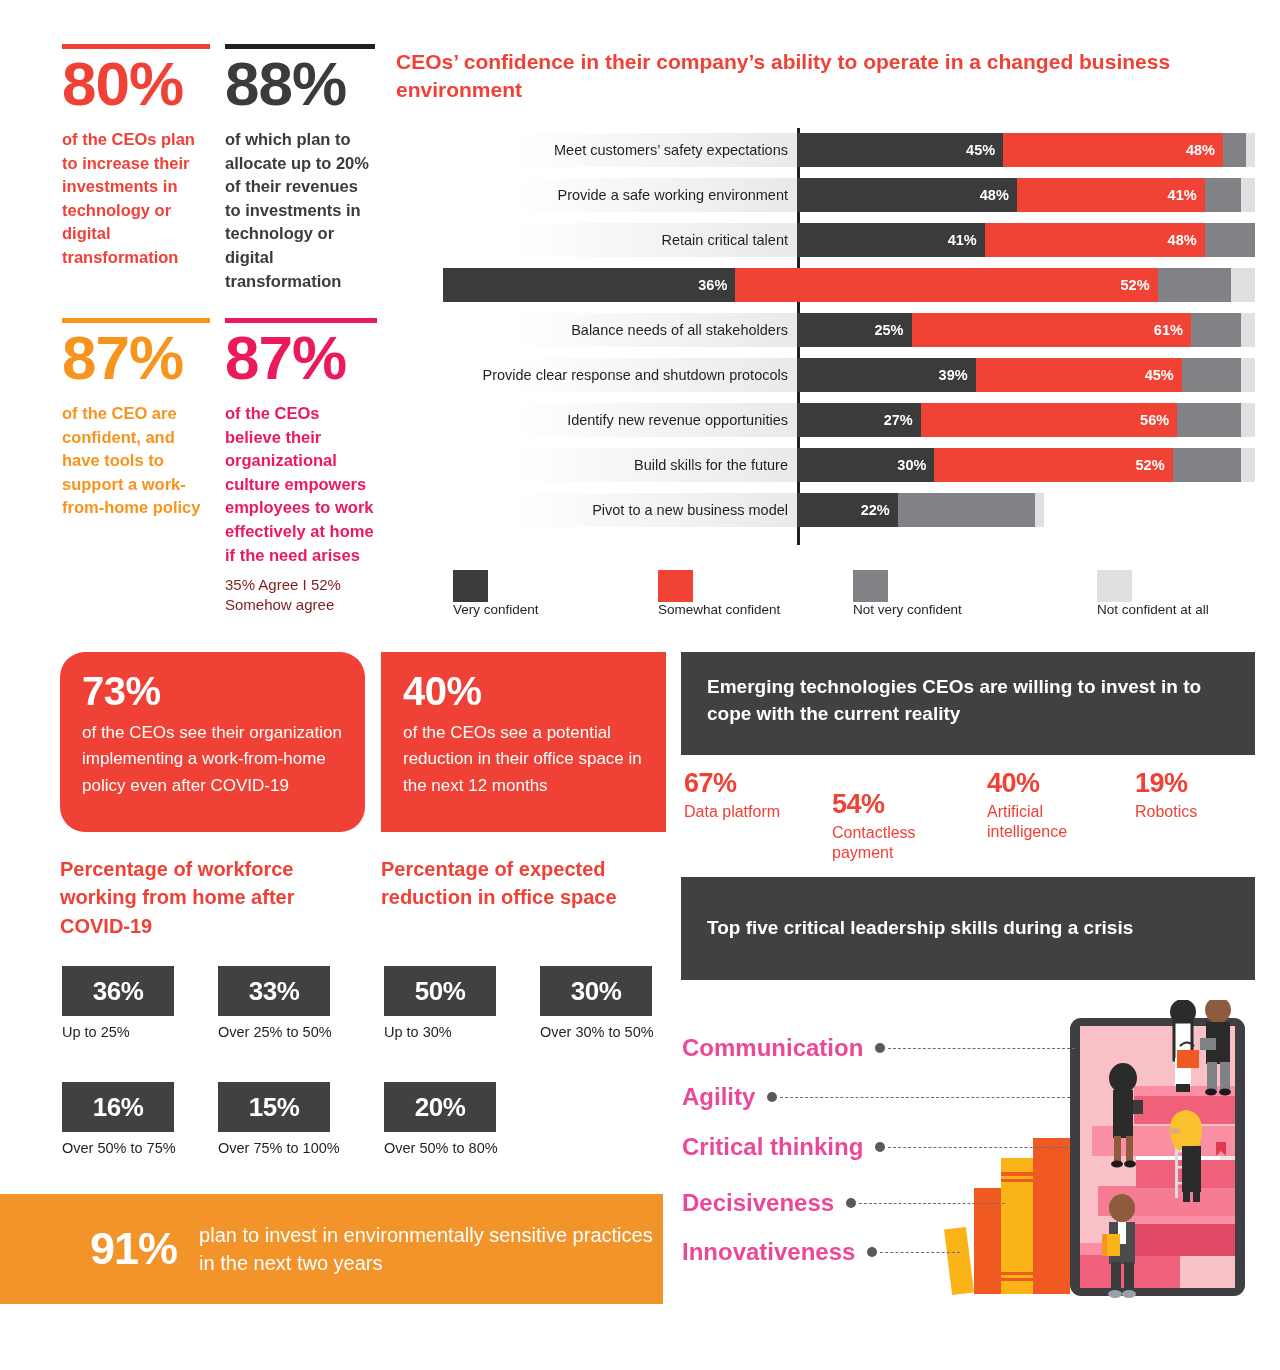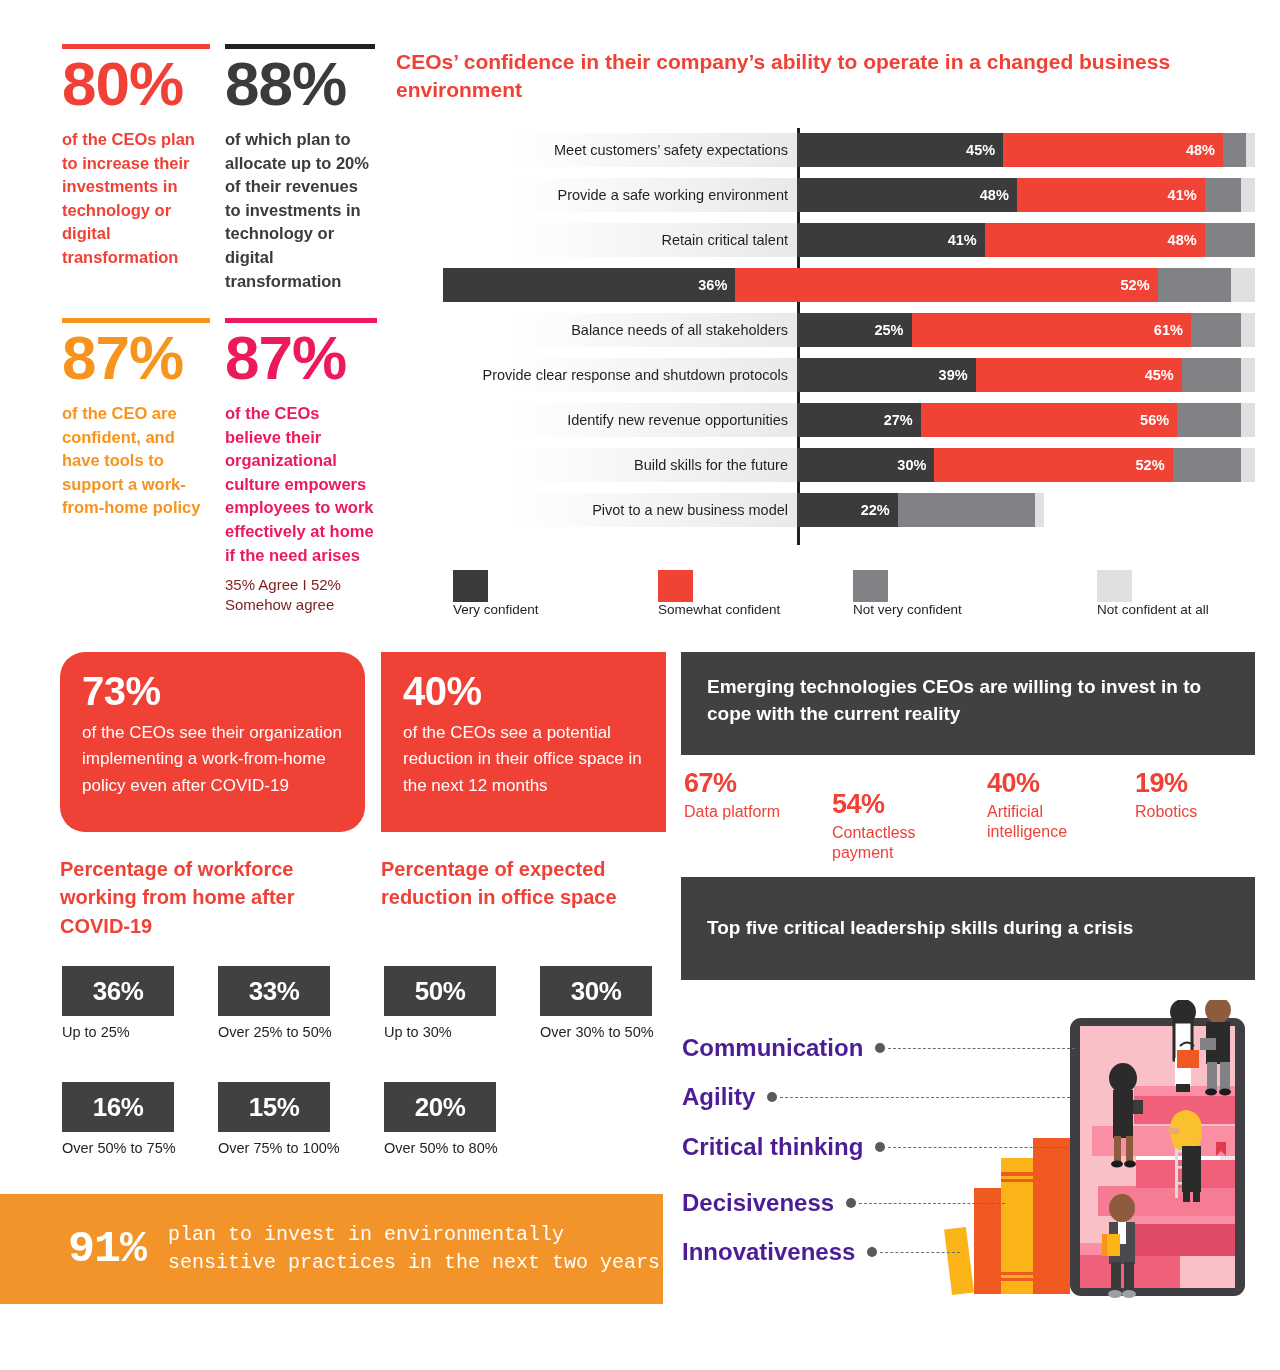--- a/index.html
+++ b/index.html
@@ -81,31 +81,30 @@
     position: absolute; background: #414042; color: #fff;
     font-size: 19px; font-weight: 700; line-height: 1.42;
     padding: 22px 26px;
   }
   .tech-item { position: absolute; color: #EF4136; }
   .tech-num { font-size: 27px; font-weight: 700; line-height: 1.1; letter-spacing: -0.5px; }
   .tech-label { font-size: 16px; font-weight: 400; line-height: 1.3; margin-top: 3px; }
 
   
   .skill-row { position: absolute; display: flex; align-items: center; }
-  .skill-name { font-size: 24px; font-weight: 700; color: #4c1d95; white-space: nowrap; }
+  .skill-name { font-size: 24px; font-weight: 700; color: #ec4899; white-space: nowrap; }
   .skill-dot { width: 10px; height: 10px; border-radius: 50%; background: #58595b;
                margin-left: 12px; flex: none; }
   .skill-dash { height: 0; border-top: 1.5px dashed #6d6e71; margin-left: 3px; }
 
   
   #banner {
     position: absolute; left: 0px; top: 1194px; width: 663px; height: 110px;
     background: #F2942A; color: #fff; display: flex; align-items: center;
-    padding-left: 68px;
-    font-family: Liberation Mono, monospace;
+    padding-left: 90px;
   }
   #banner-num { font-size: 45px; font-weight: 700; letter-spacing: -1px; }
   #banner-text { font-size: 20px; line-height: 1.4; margin-left: 22px; }
 </style>
 </head>
 <body>
 
 <div class="stat-col" style="left:62px; top:44px; width:148px;">
   <div class="stat-rule" style="background:#EF4136"></div>
   <div class="stat-num" style="color:#EF4136">80%</div>

